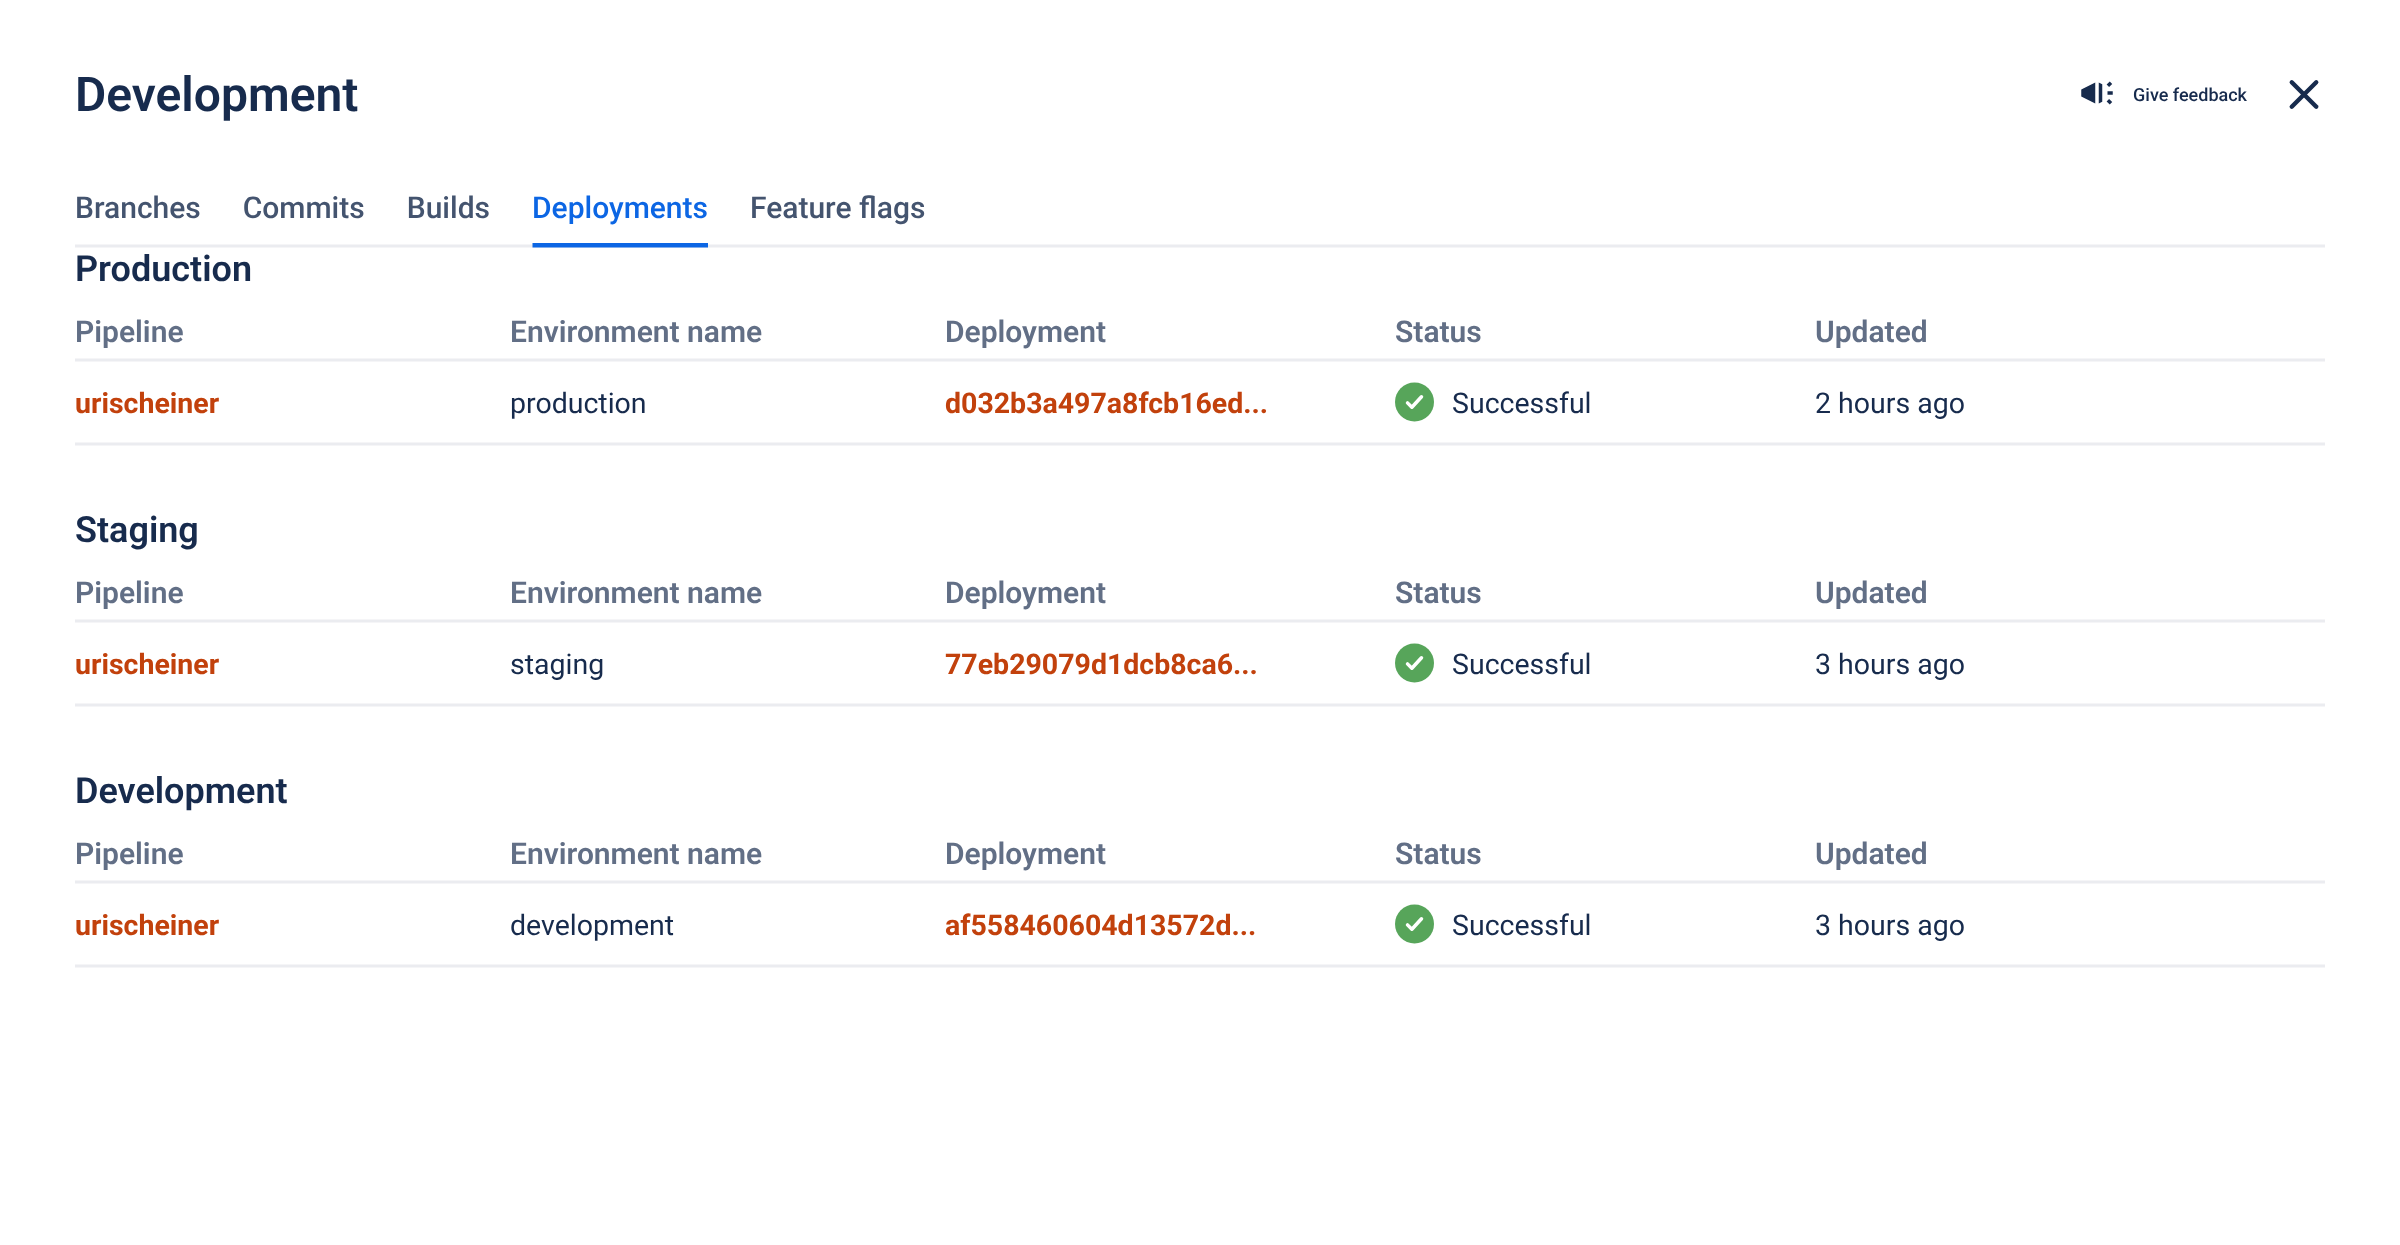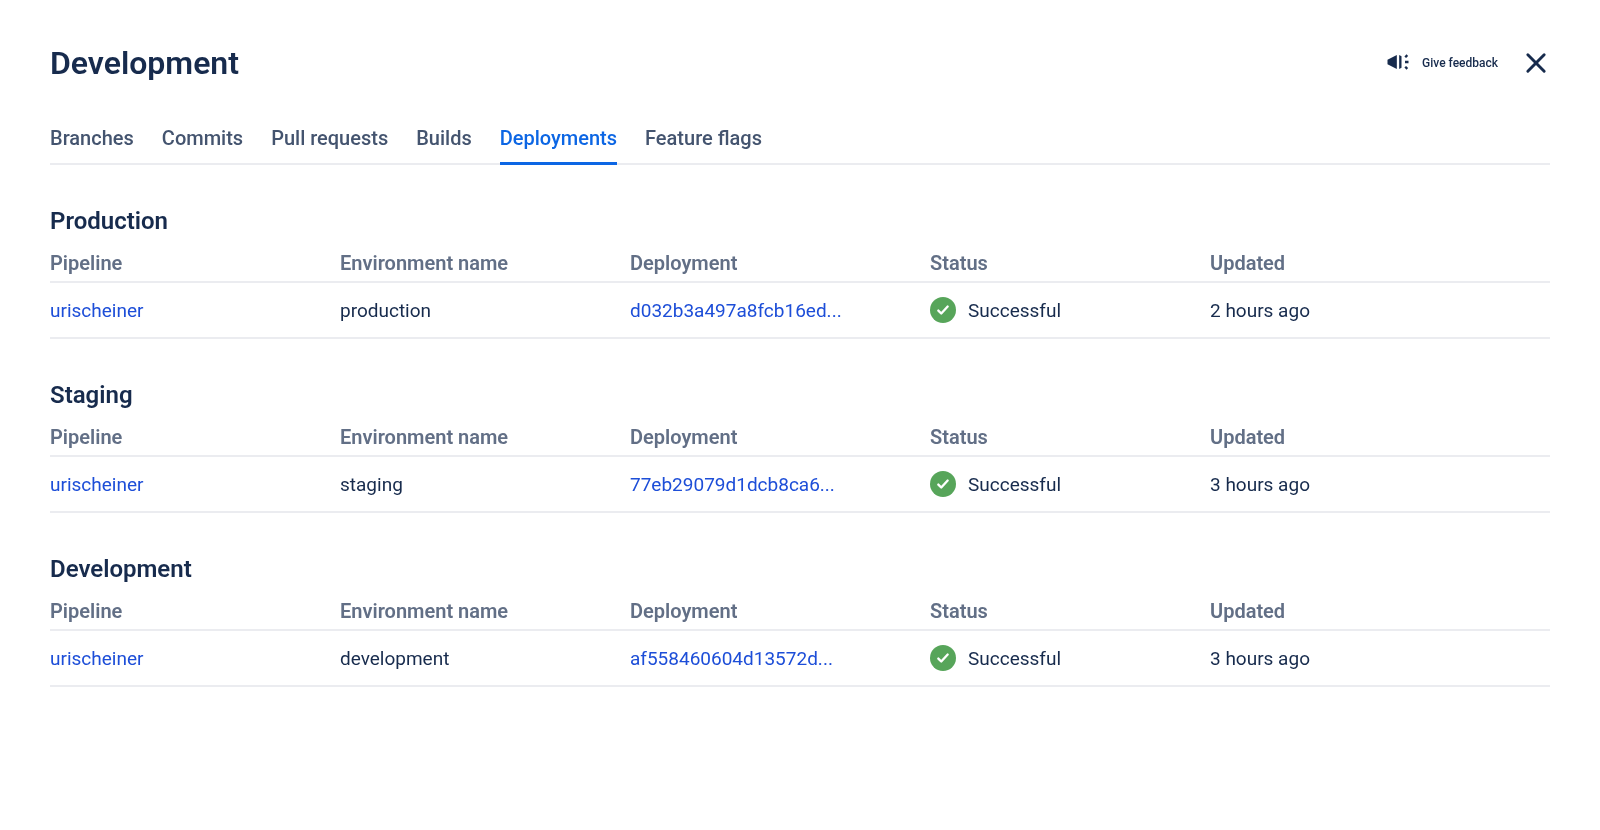--- a/index.html
+++ b/index.html
@@ -41,21 +41,20 @@
   .close-btn {
     width: 28px; height: 28px;
     cursor: pointer;
     color: #172B4D;
   }
   .close-btn svg { width: 28px; height: 28px; }
   .tabs {
     display: flex;
     gap: 28px;
     border-bottom: 2px solid #EBECF0;
-    margin-bottom: 42px;
   }
   .tab {
     font-size: 20px;
     font-weight: 500;
     color: #44546F;
     padding: 8px 0 12px 0;
     cursor: pointer;
     margin-bottom: -2px;
   }
   .tab.active {
@@ -88,21 +87,21 @@
     padding: 14px 0;
     border-bottom: 2px solid #EBECF0;
     color: #172B4D;
     vertical-align: middle;
   }
   .col-pipeline { width: 290px; }
   .col-env { width: 290px; }
   .col-deploy { width: 300px; }
   .col-status { width: 280px; }
   .col-updated { width: auto; margin-left: 48px; }
-  .link { color: #1d4ed8; cursor: pointer; }
+  .link { color: #c2410c; cursor: pointer; font-weight: bold; }
   .status-cell {
     display: flex;
     align-items: center;
     gap: 12px;
   }
   .status-icon {
     width: 26px; height: 26px;
     border-radius: 50%;
     background: #57a55a;
     display: flex;
@@ -140,21 +139,20 @@
             <line x1="19" y1="5" x2="5" y2="19"></line>
           </svg>
       </span>
     </div>
   </div>
 </div>
 
 <div class="tabs">
   <div class="tab">Branches</div>
   <div class="tab">Commits</div>
-  <div class="tab">Pull requests</div>
   <div class="tab">Builds</div>
   <div class="tab active">Deployments</div>
   <div class="tab">Feature flags</div>
 </div>
 
 <div class="section">
   <h2 class="section-title">Production</h2>
   <table class="table">
     <thead>
       <tr>

